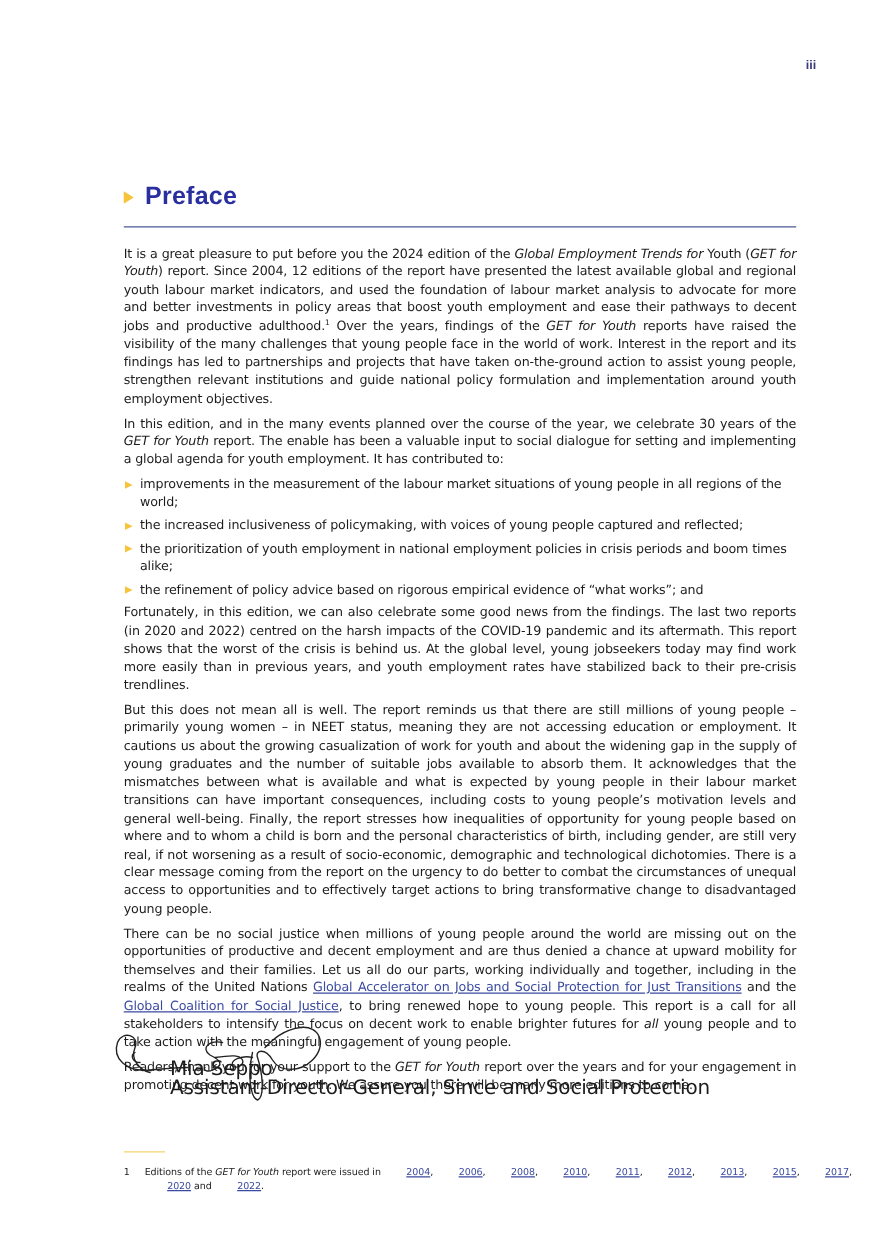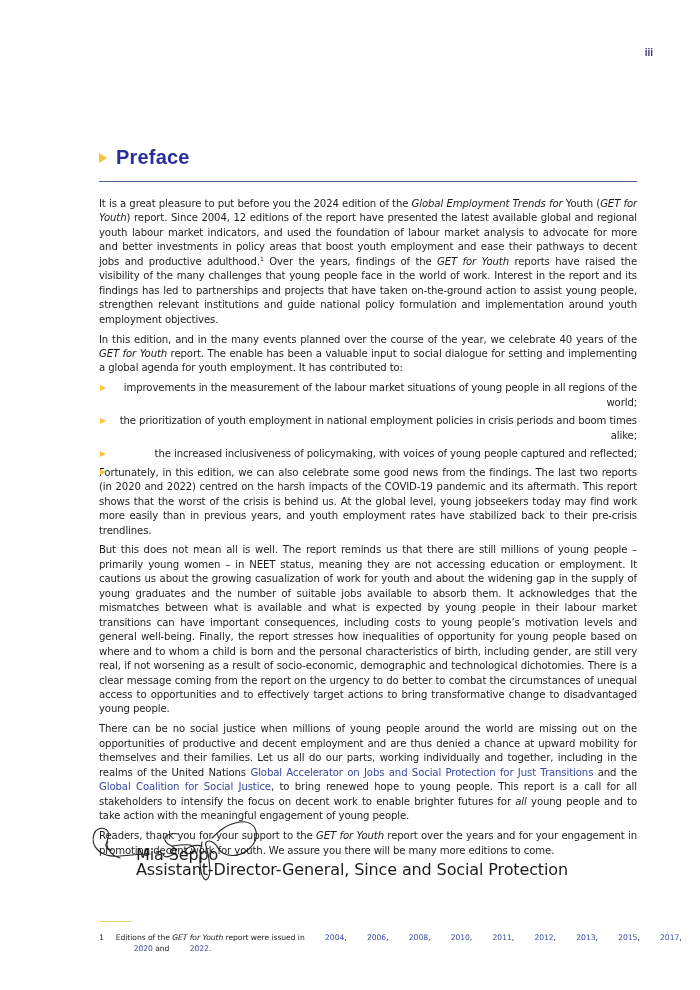--- a/index.html
+++ b/index.html
@@ -32,28 +32,28 @@
     border-top: 1.2px solid #4b5a9a;
   }
   .body {
     position: absolute; left: 99px; top: 197px; width: 538px;
     font-size: 10.15px; line-height: 14.45px; text-align: justify;
     letter-spacing: -0.12px;
   }
   .body p { margin: 0 0 5.5px 0; }
   .bullets { list-style: none; margin: 0 0 4px 0; padding: 0; }
   .bullets li {
-    position: relative; padding-left: 13px; margin-bottom: 4px; text-align: right;
+    position: relative; padding-left: 13px; margin-bottom: 4px; text-align: left;
   }
   .bullet-icon {
     position: absolute; left: 1px; top: 3.5px; width: 0; height: 0;
     border-top: 3.8px solid transparent; border-bottom: 3.8px solid transparent;
     border-left: 6px solid #f6c33b;
   }
-  .link { color: #3a4aa0; }
+  .link { color: #3a4aa0; text-decoration: underline; }
   .sup { font-size: 6px; vertical-align: super; line-height: 0; }
   .signature {
     position: absolute; left: 90px; top: 818px; width: 180px; height: 64px;
   }
   .signer {
     position: absolute; left: 99px; top: 848px;
     font-size: 16px; line-height: 14.5px; letter-spacing: -0.12px; margin-left: 37px;
   }
   .footnote-rule {
     position: absolute; left: 99px; top: 921px; width: 33px; height: 0;
@@ -73,27 +73,27 @@
 
 <div class="title-row">
   <span class="title-marker"></span>
   <span class="title">Preface</span>
 </div>
 <div class="title-rule"></div>
 
 <div class="body">
   <p><span>It is a great pleasure to put before you the 2024 edition of the </span><em>Global Employment Trends for</em><span> Youth (</span><em>GET for Youth</em><span>) report. Since 2004, 12 editions of the report have presented the latest available global and regional youth labour market indicators, and used the foundation of labour market analysis to advocate for more and better investments in policy areas that boost youth employment and ease their pathways to decent jobs and productive adulthood.</span><span class="sup">1</span><span> Over the years, findings of the </span><em>GET for Youth</em><span> reports have raised the visibility of the many challenges that young people face in the world of work. Interest in the report and its findings has led to partnerships and projects that have taken on-the-ground action to assist young people, strengthen relevant institutions and guide national policy formulation and implementation around youth employment objectives.</span></p>
 
-  <p><span>In this edition, and in the many events planned over the course of the year, we celebrate 40 years of the </span><em>GET for Youth</em><span> report. The enable has been a valuable input to social dialogue for setting and implementing a global agenda for youth employment. It has contributed to:</span></p>
+  <p><span>In this edition, and in the many events planned over the course of the year, we celebrate 30 years of the </span><em>GET for Youth</em><span> report. The enable has been a valuable input to social dialogue for setting and implementing a global agenda for youth employment. It has contributed to:</span></p>
 
   <ul class="bullets">
     <li><span class="bullet-icon"></span><span>improvements in the measurement of the labour market situations of young people in all regions of the world;</span></li>
+    <li><span class="bullet-icon"></span><span>the increased inclusiveness of policymaking, with voices of young people captured and reflected;</span></li>
     <li><span class="bullet-icon"></span><span>the prioritization of youth employment in national employment policies in crisis periods and boom times alike;</span></li>
-    <li><span class="bullet-icon"></span><span>the increased inclusiveness of policymaking, with voices of young people captured and reflected;</span></li>
-    <li><span class="bullet-icon"></span></li>
+    <li><span class="bullet-icon"></span><span>the refinement of policy advice based on rigorous empirical evidence of “what works”; and</span></li>
   </ul>
 
   <p>Fortunately, in this edition, we can also celebrate some good news from the findings. The last two reports (in 2020 and 2022) centred on the harsh impacts of the COVID-19 pandemic and its aftermath. This report shows that the worst of the crisis is behind us. At the global level, young jobseekers today may find work more easily than in previous years, and youth employment rates have stabilized back to their pre-crisis trendlines.</p>
 
   <p>But this does not mean all is well. The report reminds us that there are still millions of young people – primarily young women – in NEET status, meaning they are not accessing education or employment. It cautions us about the growing casualization of work for youth and about the widening gap in the supply of young graduates and the number of suitable jobs available to absorb them. It acknowledges that the mismatches between what is available and what is expected by young people in their labour market transitions can have important consequences, including costs to young people’s motivation levels and general well-being. Finally, the report stresses how inequalities of opportunity for young people based on where and to whom a child is born and the personal characteristics of birth, including gender, are still very real, if not worsening as a result of socio-economic, demographic and technological dichotomies. There is a clear message coming from the report on the urgency to do better to combat the circumstances of unequal access to opportunities and to effectively target actions to bring transformative change to disadvantaged young people.</p>
 
   <p><span>There can be no social justice when millions of young people around the world are missing out on the opportunities of productive and decent employment and are thus denied a chance at upward mobility for themselves and their families. Let us all do our parts, working individually and together, including in the realms of the United Nations </span><a class="link">Global Accelerator on Jobs and Social Protection for Just Transitions</a><span> and the </span><a class="link">Global Coalition for Social Justice</a><span>, to bring renewed hope to young people. This report is a call for all stakeholders to intensify the focus on decent work to enable brighter futures for </span><em>all</em><span> young people and to take action with the meaningful engagement of young people.</span></p>
 
   <p><span>Readers, thank you for your support to the </span><em>GET for Youth</em><span> report over the years and for your engagement in promoting decent work for youth. We assure you there will be many more editions to come.</span></p>
 </div>

